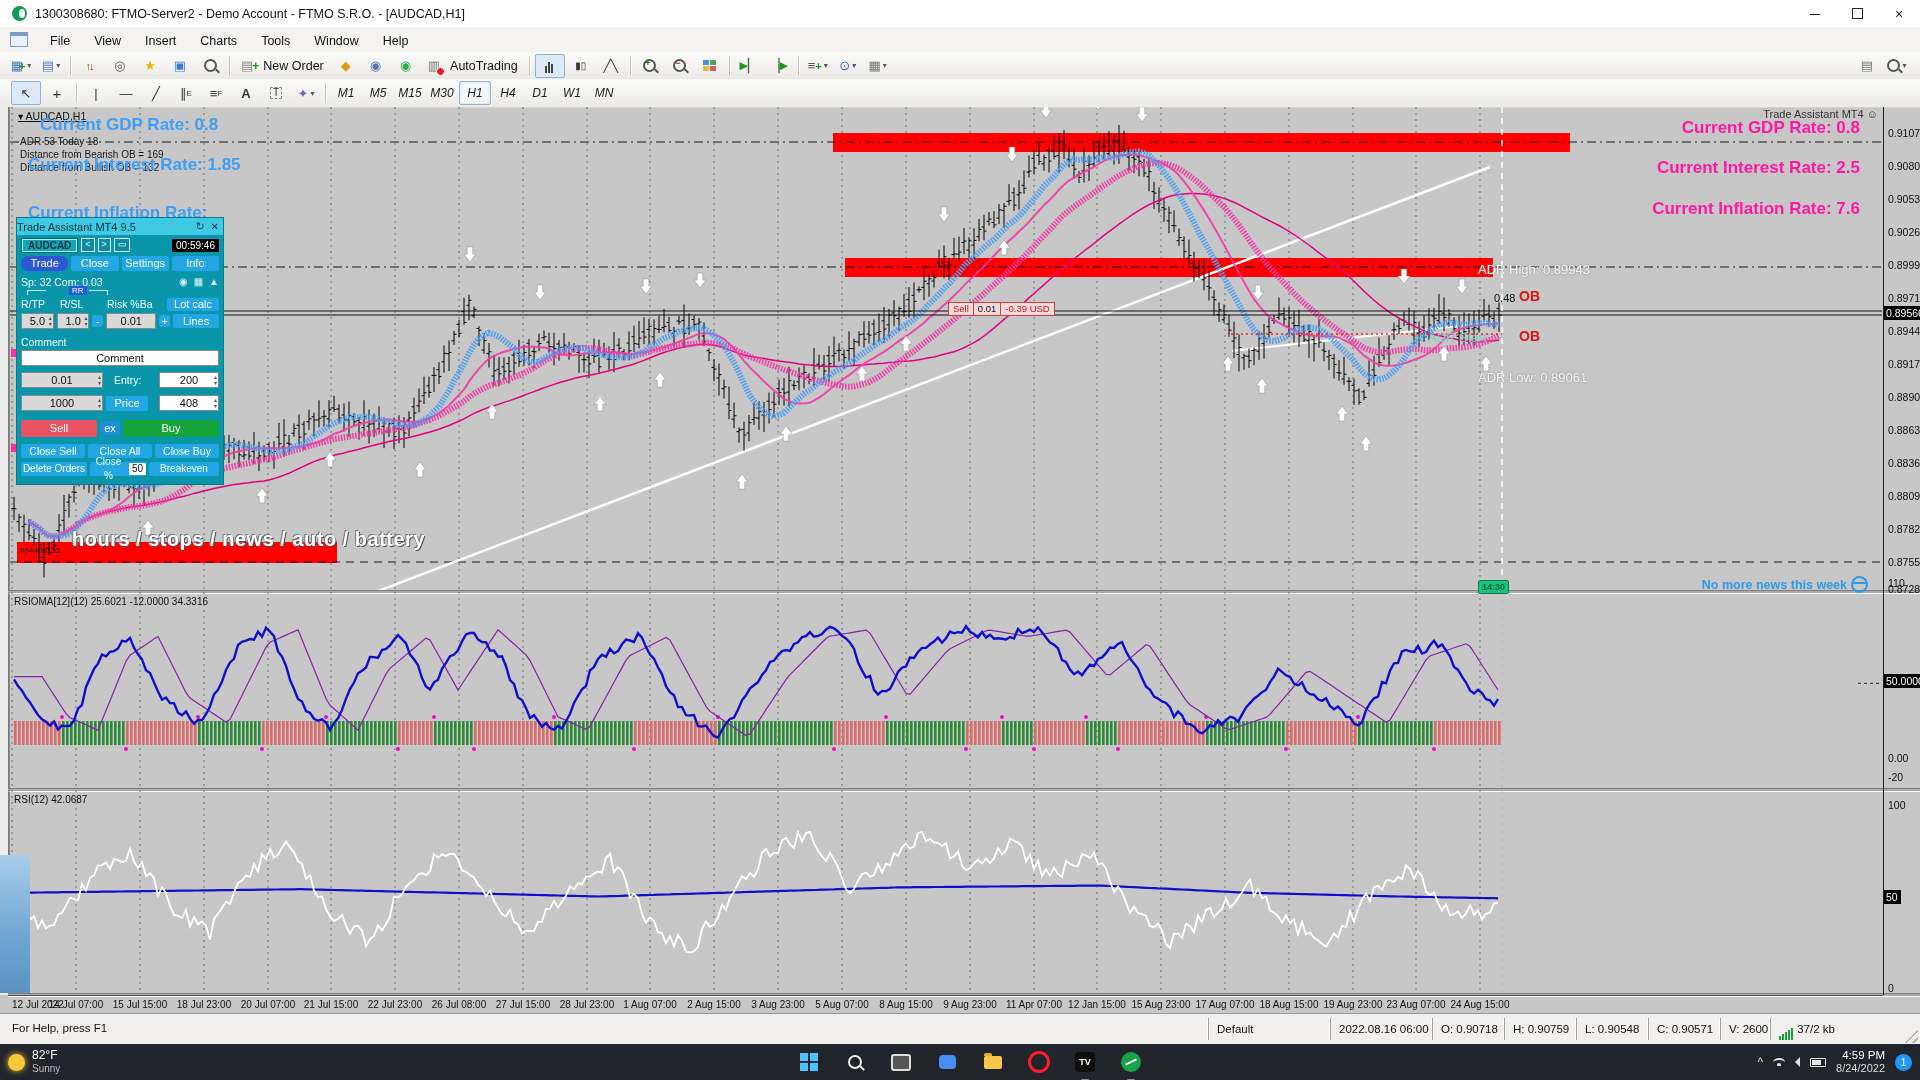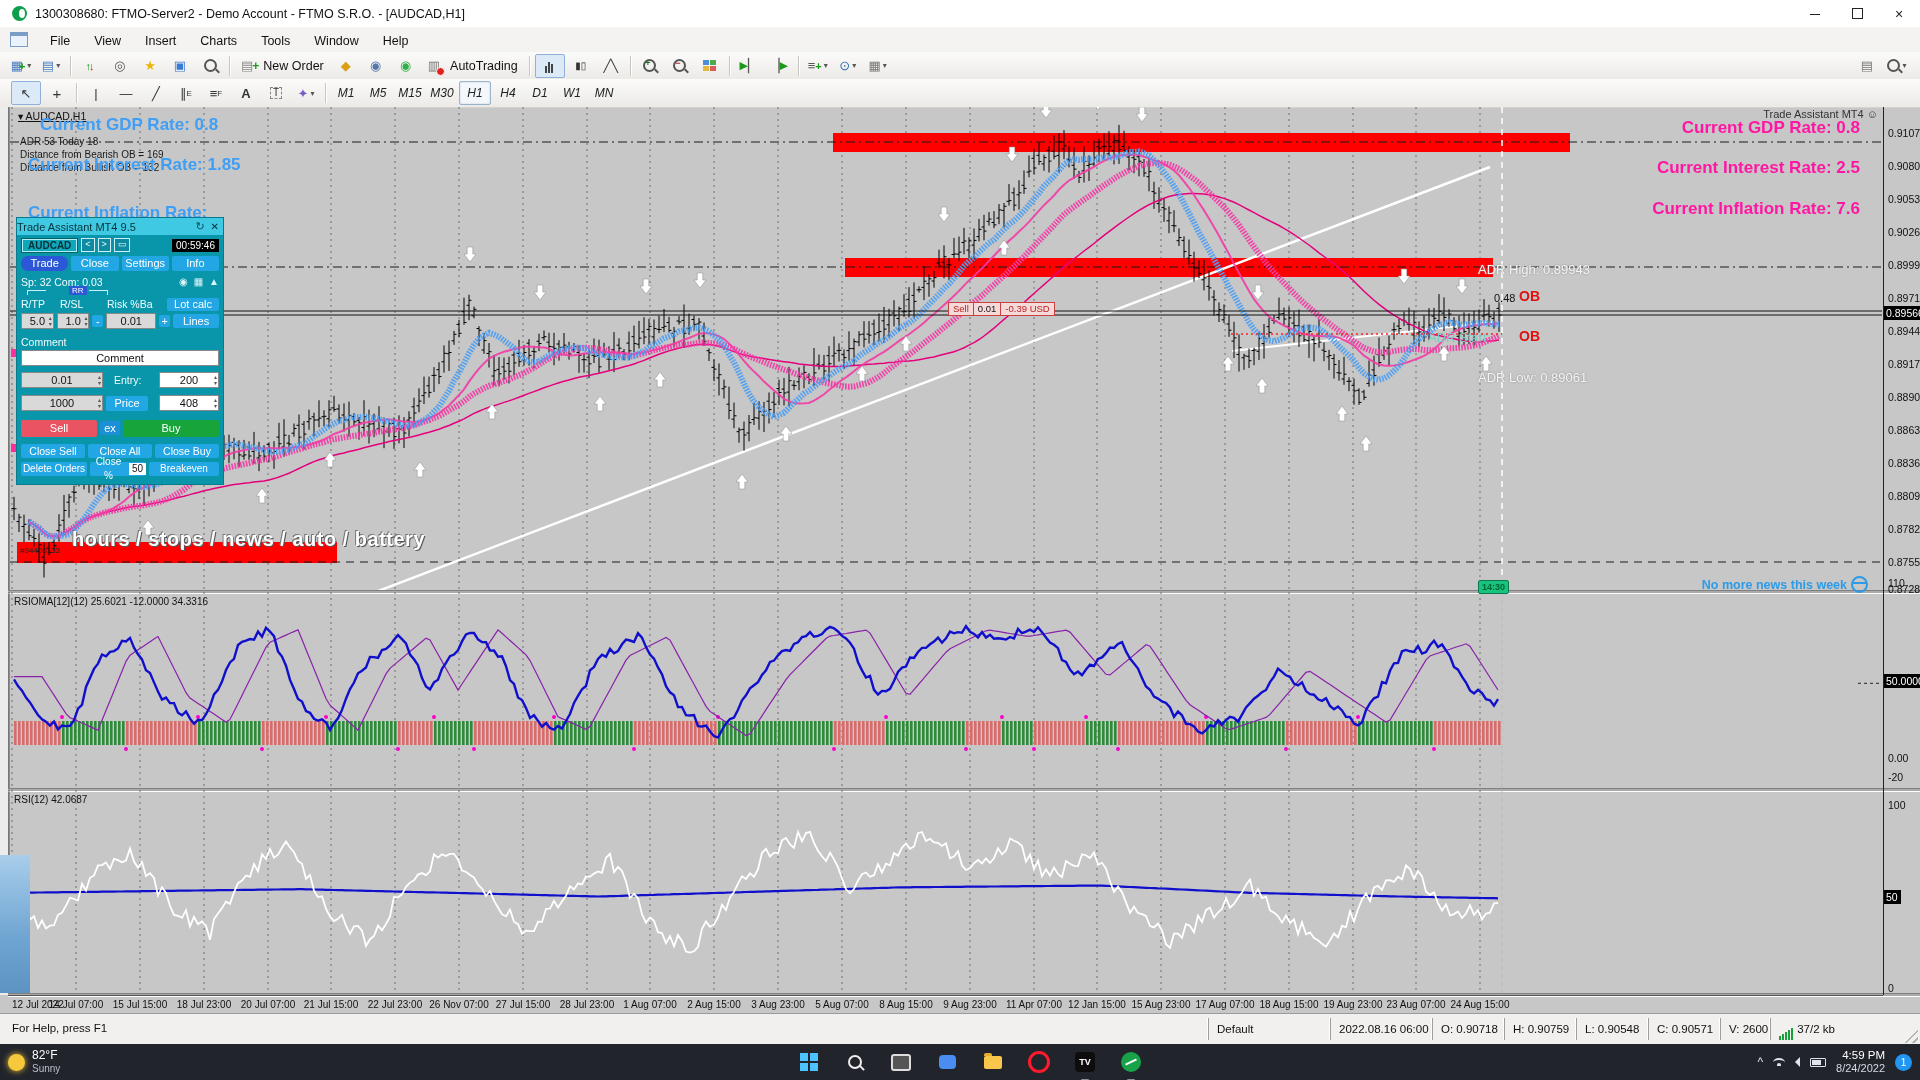--- a/index.html
+++ b/index.html
@@ -885,21 +885,21 @@
     </div>
 
   <div class="axisstrip" id="axisstrip">
       <span class="tlabel" style="left: 4px; transform: none;">12 Jul 2022</span>
       <span class="tlabel" style="left: 68px;">14 Jul 07:00</span>
       <span class="tlabel" style="left: 132px;">15 Jul 15:00</span>
       <span class="tlabel" style="left: 196px;">18 Jul 23:00</span>
       <span class="tlabel" style="left: 260px;">20 Jul 07:00</span>
       <span class="tlabel" style="left: 323px;">21 Jul 15:00</span>
       <span class="tlabel" style="left: 387px;">22 Jul 23:00</span>
-      <span class="tlabel" style="left: 451px;">26 Nov 07:00</span>
+      <span class="tlabel" style="left: 451px;">26 Jul 08:00</span>
       <span class="tlabel" style="left: 515px;">27 Jul 15:00</span>
       <span class="tlabel" style="left: 579px;">28 Jul 23:00</span>
       <span class="tlabel" style="left: 642px;">1 Aug 07:00</span>
       <span class="tlabel" style="left: 706px;">2 Aug 15:00</span>
       <span class="tlabel" style="left: 770px;">3 Aug 23:00</span>
       <span class="tlabel" style="left: 834px;">5 Aug 07:00</span>
       <span class="tlabel" style="left: 898px;">8 Aug 15:00</span>
       <span class="tlabel" style="left: 962px;">9 Aug 23:00</span>
       <span class="tlabel" style="left: 1026px;">11 Apr 07:00</span>
       <span class="tlabel" style="left: 1089px;">12 Jan 15:00</span>

